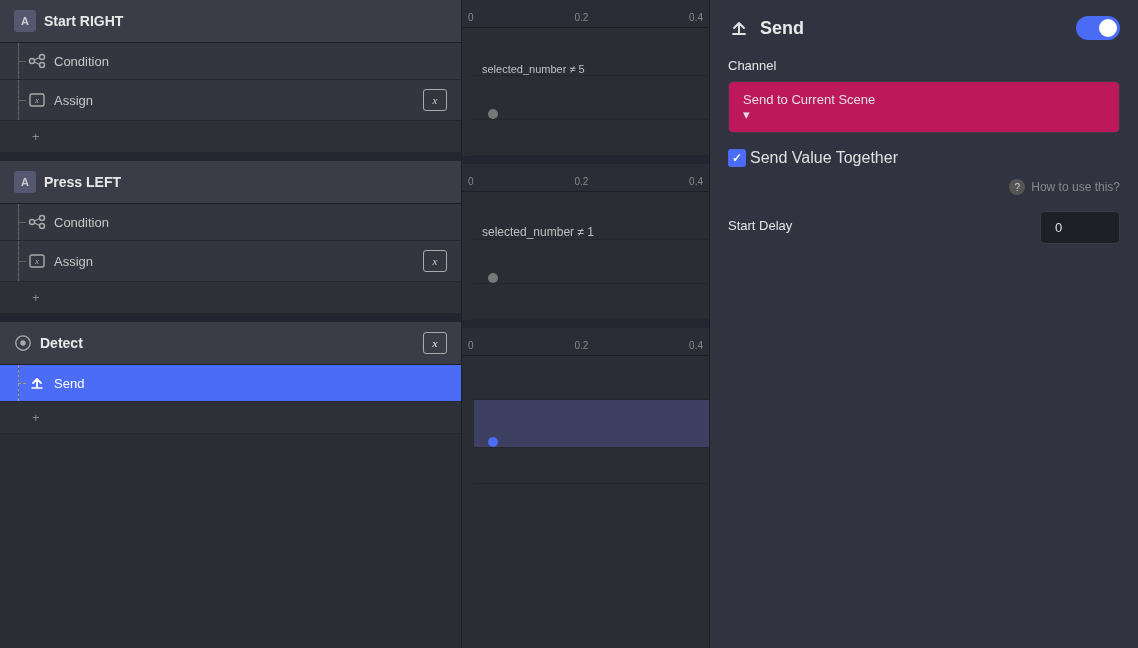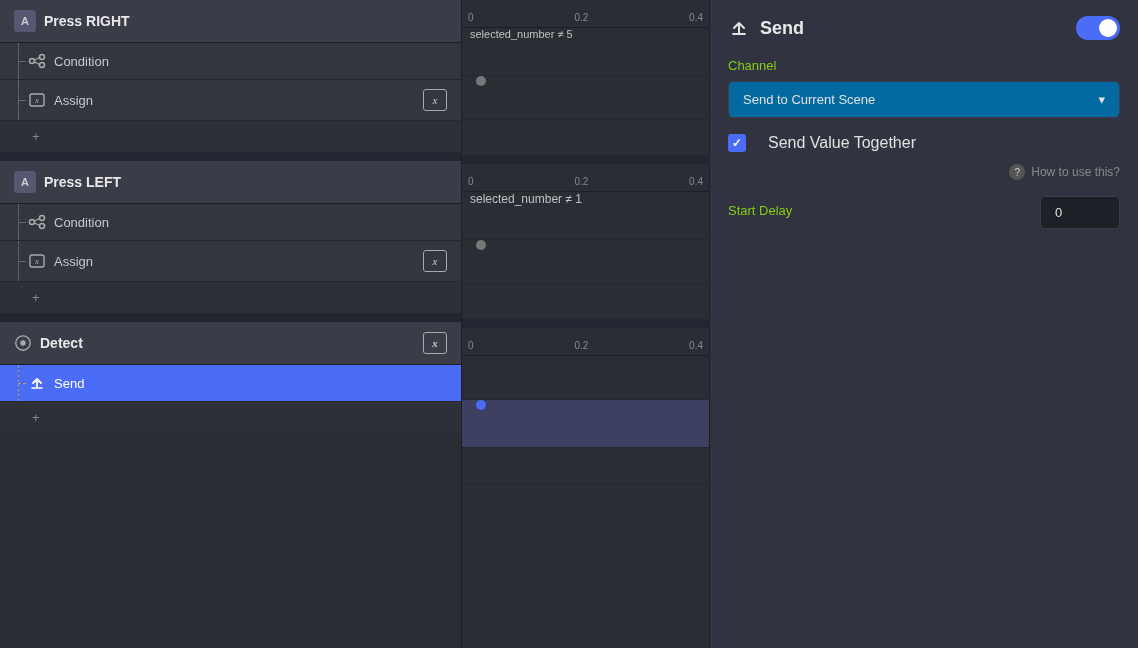--- a/index.html
+++ b/index.html
@@ -192,23 +192,24 @@
       gap: 0;
       width: 100%;
       justify-content: space-between;
     }
 
     .timeline-row {
       height: 40px;
       border-bottom: 1px solid #26272e;
       background: #2b2d35;
       display: flex;
-      align-items: flex-start;
+      align-items: flex-end;
       padding: 0 14px;
       position: relative;
+      margin-left: 12px;
     }
 
     .timeline-dot {
       width: 10px;
       height: 10px;
       border-radius: 50%;
       background: #777;
     }
 
     .timeline-dot.blue {
@@ -247,54 +248,54 @@
       right: 3px;
       top: 3px;
       width: 18px;
       height: 18px;
       background: #fff;
       border-radius: 50%;
     }
 
     .field-label {
       font-size: 13px;
-      color: #84cc16;
+      color: #e5e5e5;
       margin-bottom: 8px;
     }
 
     .dropdown-field {
       width: 100%;
-      background: #0369a1;
+      background: #be185d;
       border: 1px solid #3a3c48;
       border-radius: 5px;
       padding: 10px 14px;
       color: #e0e0e0;
       font-size: 13px;
       display: flex;
-      align-items: center;
       justify-content: space-between;
       margin-bottom: 16px;
       cursor: pointer;
+      flex-direction: column;
     }
 
     .text-field {
       width: 100%;
       background: #1e2028;
       border: 1px solid #3a3c48;
       border-radius: 5px;
       padding: 10px 14px;
       color: #e0e0e0;
       font-size: 13px;
       margin-bottom: 12px;
     }
 
     .checkbox-row {
       display: flex;
       align-items: center;
-      gap: 22px;
+      gap: 4px;
       margin-bottom: 12px;
     }
 
     .checkbox-blue {
       width: 18px;
       height: 18px;
       background: #4a6cf7;
       border-radius: 3px;
       display: flex;
       align-items: center;
@@ -352,21 +353,21 @@
     svg { display: block; }
   </style>
 </head>
 <body>
 
 <div class="left-panel">
 
   <div>
     <div class="block-header">
       <div class="icon-letter">A</div>
-      <span>Press RIGHT</span>
+      <span>Start RIGHT</span>
     </div>
     <div class="sub-item">
       <div class="tree-line"></div>
       <div class="tree-horiz"></div>
       <span class="icon-condition">
         <svg width="18" height="18" viewBox="0 0 18 18" fill="none">
           <circle cx="4" cy="9" r="2.5" stroke="#aaa" stroke-width="1.5"></circle>
           <circle cx="14" cy="5" r="2.5" stroke="#aaa" stroke-width="1.5"></circle>
           <circle cx="14" cy="13" r="2.5" stroke="#aaa" stroke-width="1.5"></circle>
           <line x1="6.5" y1="8" x2="11.5" y2="5.5" stroke="#aaa" stroke-width="1.2"></line>

